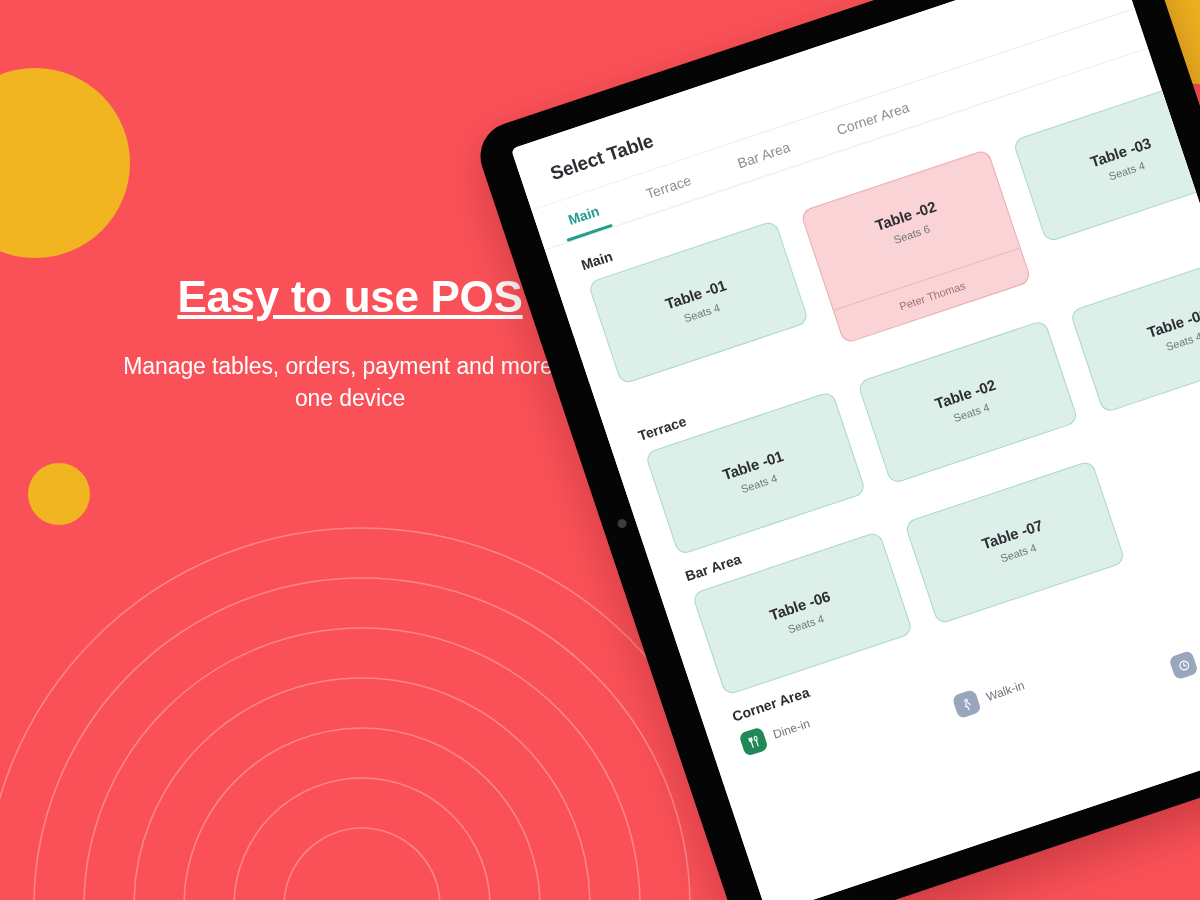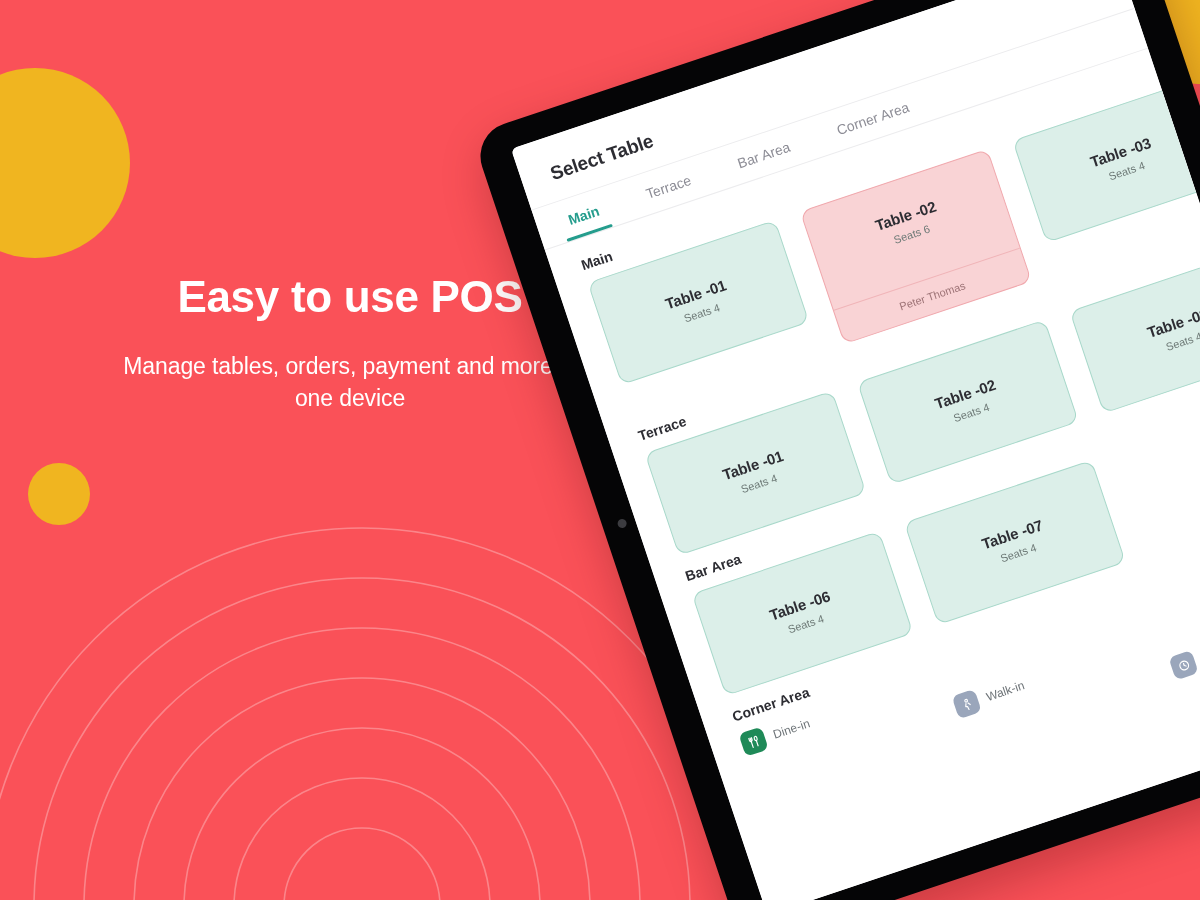--- a/index.html
+++ b/index.html
@@ -64,20 +64,21 @@
     width: 700px;
     text-align: center;
     color: #ffffff;
   }
   #headline {
     margin: 0;
     font-size: 44px;
     line-height: 1.12;
     font-weight: bold;
     letter-spacing: -0.3px;
+    text-decoration: underline;
   }
   #subhead {
     margin: 30px auto 0 auto;
     width: 480px;
     font-size: 23px;
     line-height: 1.38;
     font-weight: normal;
     letter-spacing: -0.1px;
   }
 

